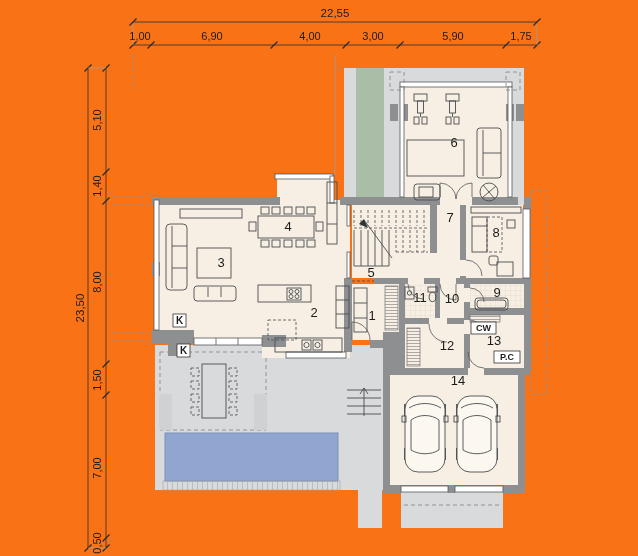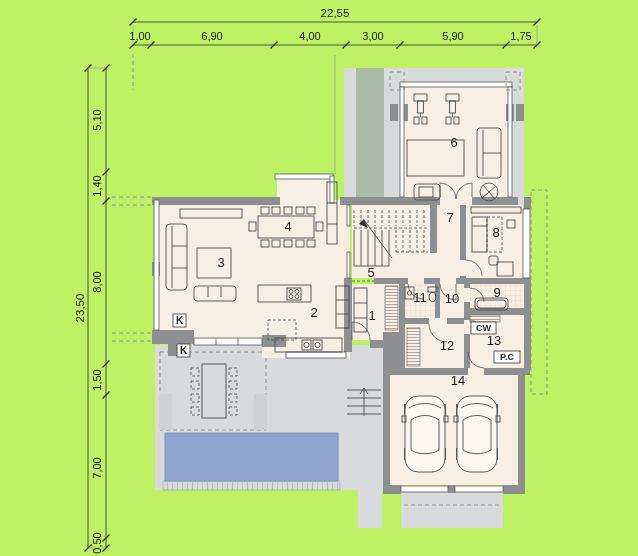--- a/index.html
+++ b/index.html
@@ -1,16 +1,16 @@
 <!DOCTYPE html>
 <html><head>
 <meta charset="utf-8">
 <style>
   html,body{margin:0;padding:0;background:#fff;}
-  .stage{position:relative;width:638px;height:556px;background:#bef264;overflow:hidden;}
+  .stage{position:relative;width:638px;height:556px;background:#f97316;overflow:hidden;}
   svg{position:absolute;left:0;top:0;}
   svg text{font-family:"Liberation Sans", sans-serif;fill:#1c1c1c;}
   .dim{font-size:11px;}
   .dimT{font-size:11.5px;}
   .rn{font-size:13px;}
   .sm{font-size:9px;font-weight:bold;}
   .kf{font-size:10px;font-weight:bold;}
   .wall{fill:#8d8f91;stroke:none;}
   .win{fill:#ffffff;stroke:#55585a;stroke-width:0.8;}
   .floor{fill:#f7efe3;}

